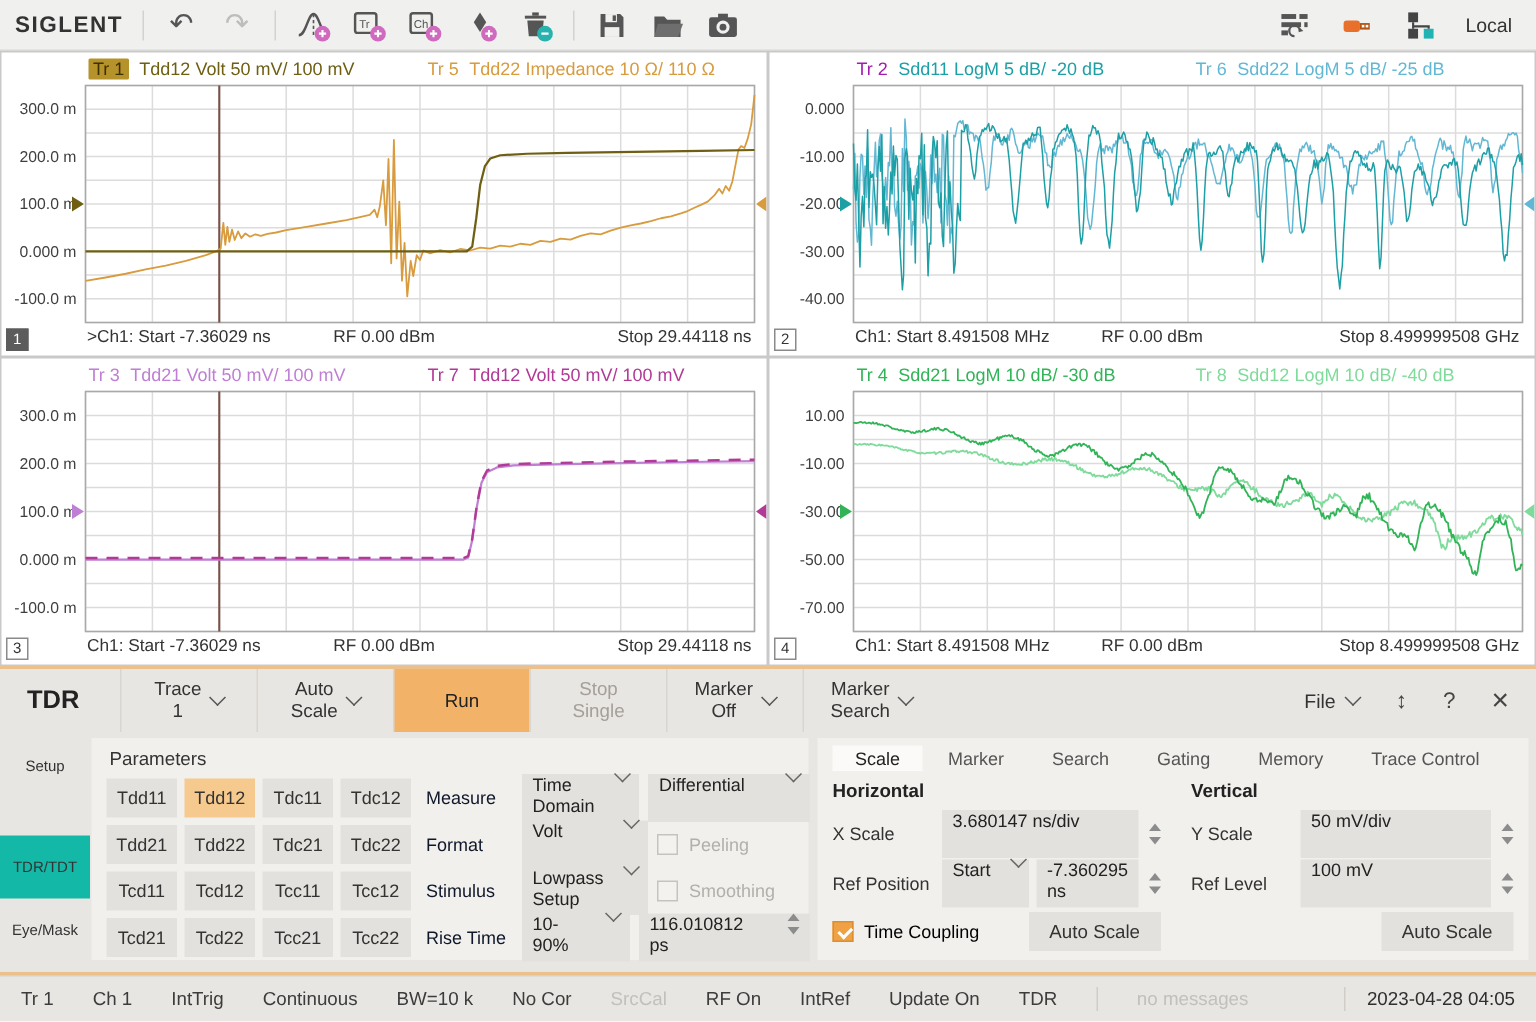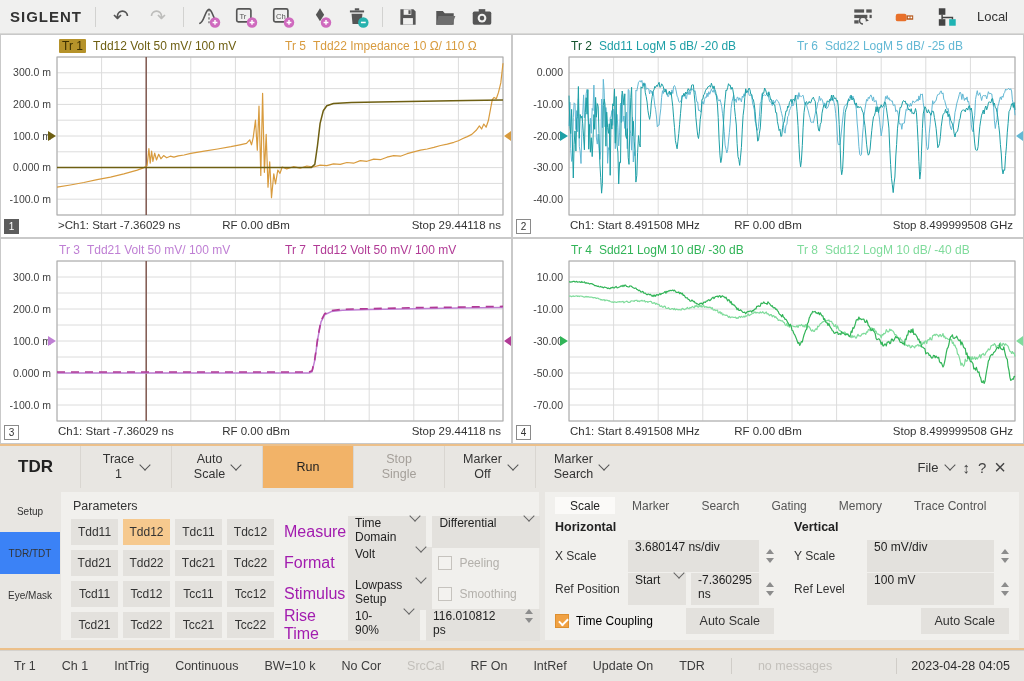--- a/index.html
+++ b/index.html
@@ -28,40 +28,40 @@
   .fstop{position:absolute;right:10px;top:2px;}
   
   .panel{height:206px;box-sizing:border-box;border-top:2px solid #ecc08a;border-bottom:2px solid #ecc08a;background:#e8e6e2;}
   .panel-header{height:42px;display:flex;align-items:stretch;}
   .panel-title{width:62px;display:flex;align-items:center;padding-left:18px;font-size:17px;font-weight:bold;color:#222;}
   .hbtns{display:flex;}
   .hbtn{min-width:66px;padding:0 12px;display:flex;align-items:center;justify-content:center;gap:7px;border-left:1px solid #d9d6d1;font-size:12.5px;color:#333;cursor:default;}
   .hbtn .two{display:flex;flex-direction:column;align-items:center;line-height:1.2;}
   .hbtn.active{background:#f2b368;color:#222;}
   .hbtn.dim{color:#a49f99;}
-  .hdr-right{margin-left:auto;display:flex;align-items:center;gap:8px;padding-right:18px;}
+  .hdr-right{margin-left:auto;display:flex;align-items:center;gap:24px;padding-right:18px;}
   .filebtn{display:flex;align-items:center;gap:8px;font-size:13px;color:#333;}
   .hicon{font-size:15px;color:#444;}
   .closex{font-size:20px;color:#444;line-height:1;}
   .chev{width:7px;height:7px;border-right:1.5px solid #555;border-bottom:1.5px solid #555;transform:rotate(45deg);display:inline-block;margin-top:-4px;flex:none;}
   
   .panel-body{display:flex;height:160px;}
   .side-tabs{width:60px;display:flex;flex-direction:column;padding-top:2px;}
   .stab{height:42px;display:flex;align-items:center;justify-content:center;font-size:10px;color:#333;text-align:center;}
-  .stab.sel{background:#3b82f6;}
+  .stab.sel{background:#14b8a6;margin-top:25px;}
   .group{background:#f1f0ed;margin:4px 5px 8px 1px;padding:5px 10px 6px 10px;box-sizing:border-box;}
   .params-group{width:478px;flex:none;}
   .group-label{font-size:12.5px;color:#333;margin:2px 0 6px 2px;}
   .params-flex{display:flex;gap:10px;}
   .pgrid{display:grid;grid-template-columns:repeat(4,47px);grid-auto-rows:26px;gap:5px;}
   .pbtn{background:#e3e1dd;display:flex;align-items:center;justify-content:center;font-size:12px;color:#333;}
   .pbtn.sel{background:#f6c98e;}
   .pform{flex:1;display:flex;flex-direction:column;gap:5px;}
   .frow{display:flex;align-items:center;gap:6px;height:26px;}
-  .flabel{width:58px;flex:none;font-size:16px;color:#a21caf;}
+  .flabel{width:58px;flex:none;font-size:12px;color:#0f172a;}
   .field{background:#e3e1dd;height:32px;display:flex;align-items:flex-start;padding:0 7px;font-size:12px;color:#222;box-sizing:border-box;gap:15px;}
   .field .chev{border-color:#666;}
   .grow{flex:1;}
   .cbrow{display:flex;align-items:center;gap:7px;font-size:12px;}
   .cbox{width:14px;height:14px;box-sizing:border-box;border:1px solid #c6c3be;background:#f3f2ef;flex:none;}
   .cbox.on{background:#f0a143;border-color:#dd8f2f;position:relative;}
   .cbox.on::after{content:"";position:absolute;left:3px;top:3px;width:7px;height:4px;border-left:2px solid #fff;border-bottom:2px solid #fff;transform:rotate(-45deg);}
   .dimtext{color:#b3b0ab;}
   .spin{display:flex;flex-direction:column;align-items:center;flex:none;margin-left:2px;}
   .spin i{display:block;width:0;height:0;border-left:4px solid transparent;border-right:4px solid transparent;}
@@ -243,21 +243,21 @@
       <div class="quad-footer">
         <span class="chbadge active">1</span>
         <span class="fstart">&gt;Ch1: Start -7.36029 ns</span>
         <span class="frf">RF 0.00 dBm</span>
         <span class="fstop">Stop 29.44118 ns</span>
       </div>
     </div>
     <div class="quad">
       <div class="quad-header">
         <span class="trace-entry">
-          <span class="trace-tag" style="color: #14532d;">Tr 2</span>
+          <span class="trace-tag" style="color: #a21caf;">Tr 2</span>
           <span class="trace-label" style="color: rgb(29, 159, 166);">Sdd11 LogM 5 dB/ -20 dB</span>
         </span>
         <span class="trace-entry">
           <span class="trace-tag" style="color: rgb(98, 184, 212);">Tr 6</span>
           <span class="trace-label" style="color: rgb(98, 184, 212);">Sdd22 LogM 5 dB/ -25 dB</span>
         </span>
       </div>
       <svg width="510" height="161" viewBox="0 0 510 161">
         <line x1="56" y1="1" x2="56" y2="159" stroke="#dcdcdc" stroke-width="1"></line>
         <line x1="56" y1="1" x2="502" y2="1" stroke="#dcdcdc" stroke-width="1"></line>

